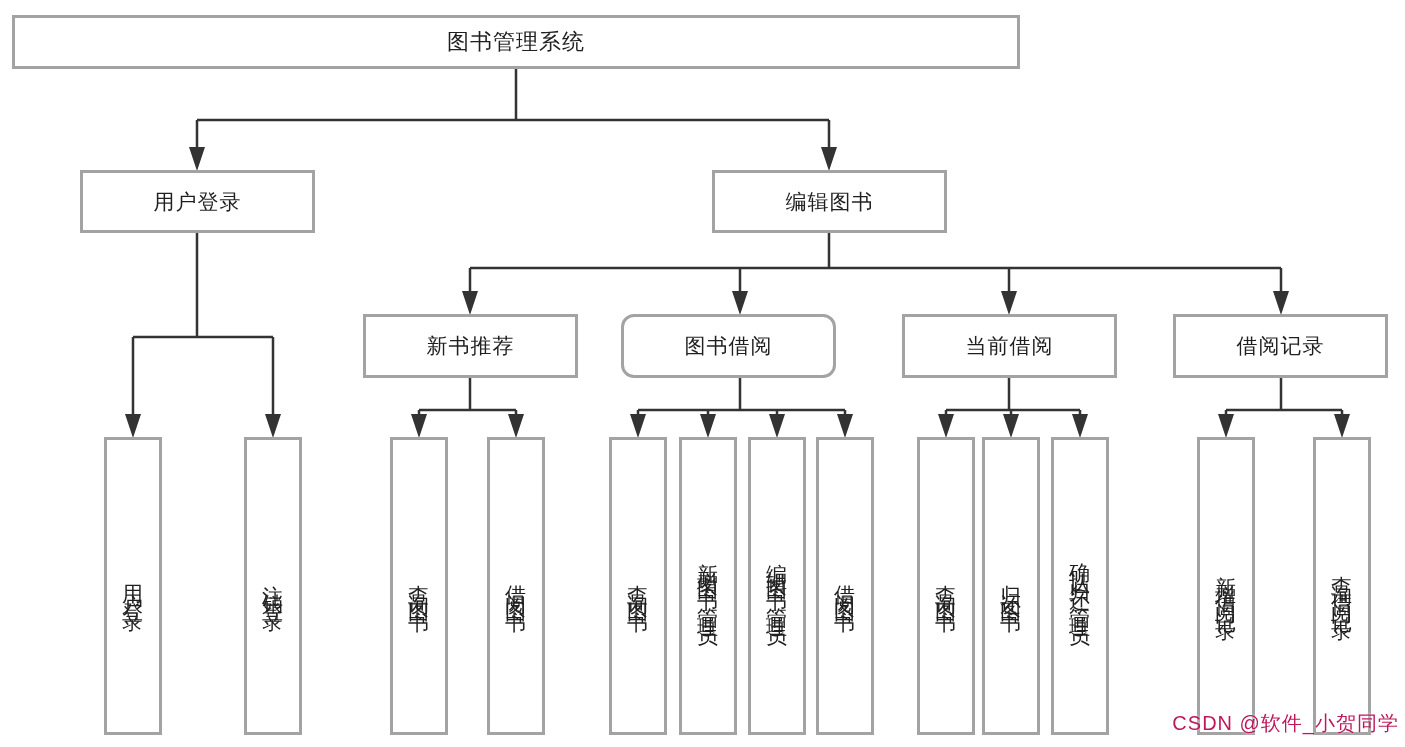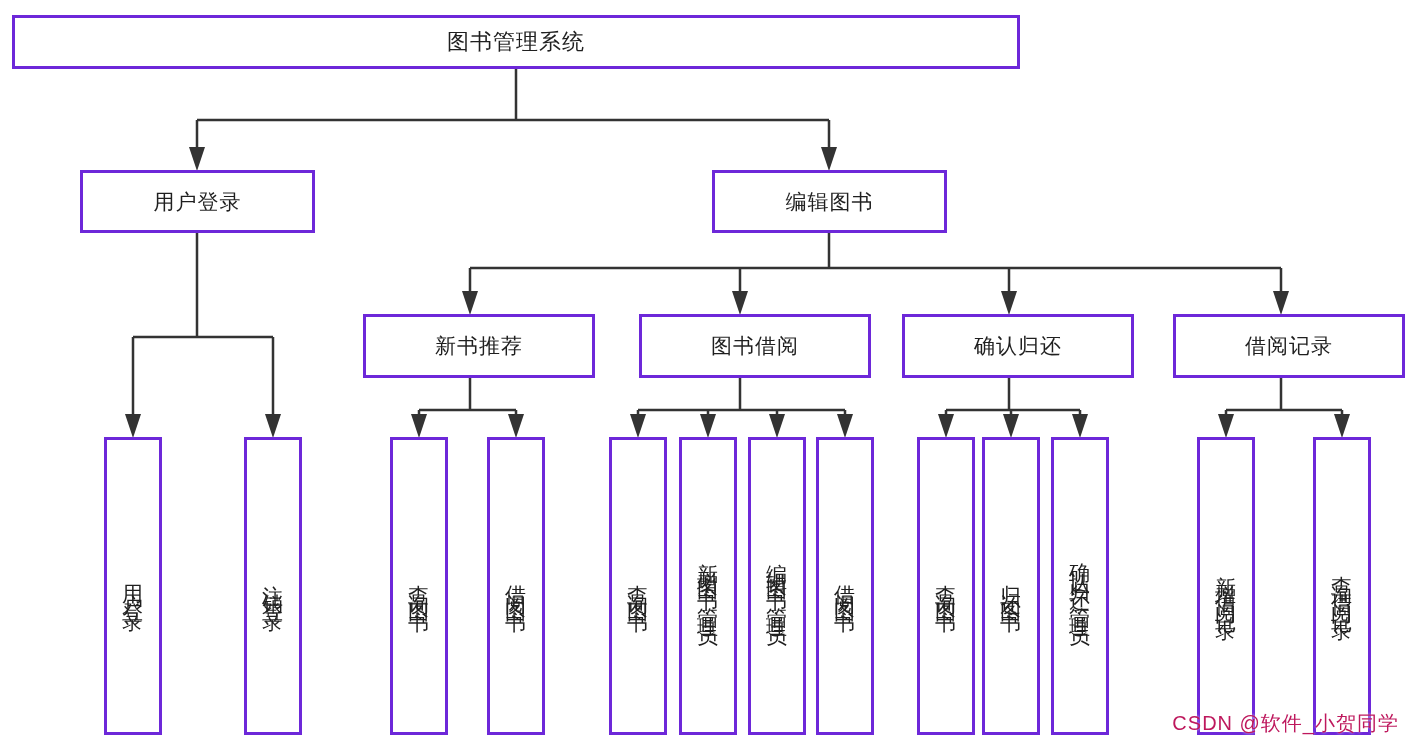--- a/index.html
+++ b/index.html
@@ -2,32 +2,32 @@
 <html><head>
 <meta charset="utf-8">
 <style>
   html,body{margin:0;padding:0;background:#fff;}
   #canvas{
     position:relative;width:1405px;height:747px;background:#ffffff;
     font-family:"Liberation Sans",sans-serif;overflow:hidden;
   }
   .box{
     position:absolute;box-sizing:border-box;background:#ffffff;
-    border:3px solid #6d28d9;display:flex;align-items:center;justify-content:center;
+    border:3px solid #a3a3a3;display:flex;align-items:center;justify-content:center;
     color:#1f1f1f;z-index:2;
   }
   .hlabel{font-size:21px;letter-spacing:1px;white-space:nowrap;}
   .root{left:12px;top:15px;width:1008px;height:54px;}
   .root .hlabel{font-size:22px;}
   .lvl2{top:170px;width:235px;height:63px;}
   .b-user{left:80px;}
   .b-book{left:712px;}
-  .lvl3{top:314px;width:232px;height:64px;}
+  .lvl3{top:314px;width:215px;height:64px;}
   .m-new{left:363px;}
-  .m-borrow{left:639px;}
+  .m-borrow{left:621px;border-radius:13px;}
   .m-current{left:902px;}
   .m-record{left:1173px;}
   .vbox{top:437px;width:58px;height:298px;}
   .vtext{
     writing-mode:vertical-rl;text-orientation:mixed;
     font-size:21px;line-height:1;letter-spacing:9px;white-space:nowrap;
   }
   .vx1{left:104px;} .vx2{left:244px;}
   .vx3{left:390px;} .vx4{left:487px;}
   .vx5{left:609px;} .vx6{left:679px;} .vx7{left:748px;} .vx8{left:816px;}
@@ -94,21 +94,21 @@
     <span class="hlabel">编辑图书</span>
   </div>
 
   <div class="box lvl3 m-new">
     <span class="hlabel">新书推荐</span>
   </div>
   <div class="box lvl3 m-borrow">
     <span class="hlabel">图书借阅</span>
   </div>
   <div class="box lvl3 m-current">
-    <span class="hlabel">确认归还</span>
+    <span class="hlabel">当前借阅</span>
   </div>
   <div class="box lvl3 m-record">
     <span class="hlabel">借阅记录</span>
   </div>
 
   <div class="box vbox vx1">
     <span class="vtext">用户登录</span>
   </div>
   <div class="box vbox vx2">
     <span class="vtext">注销登录</span>

